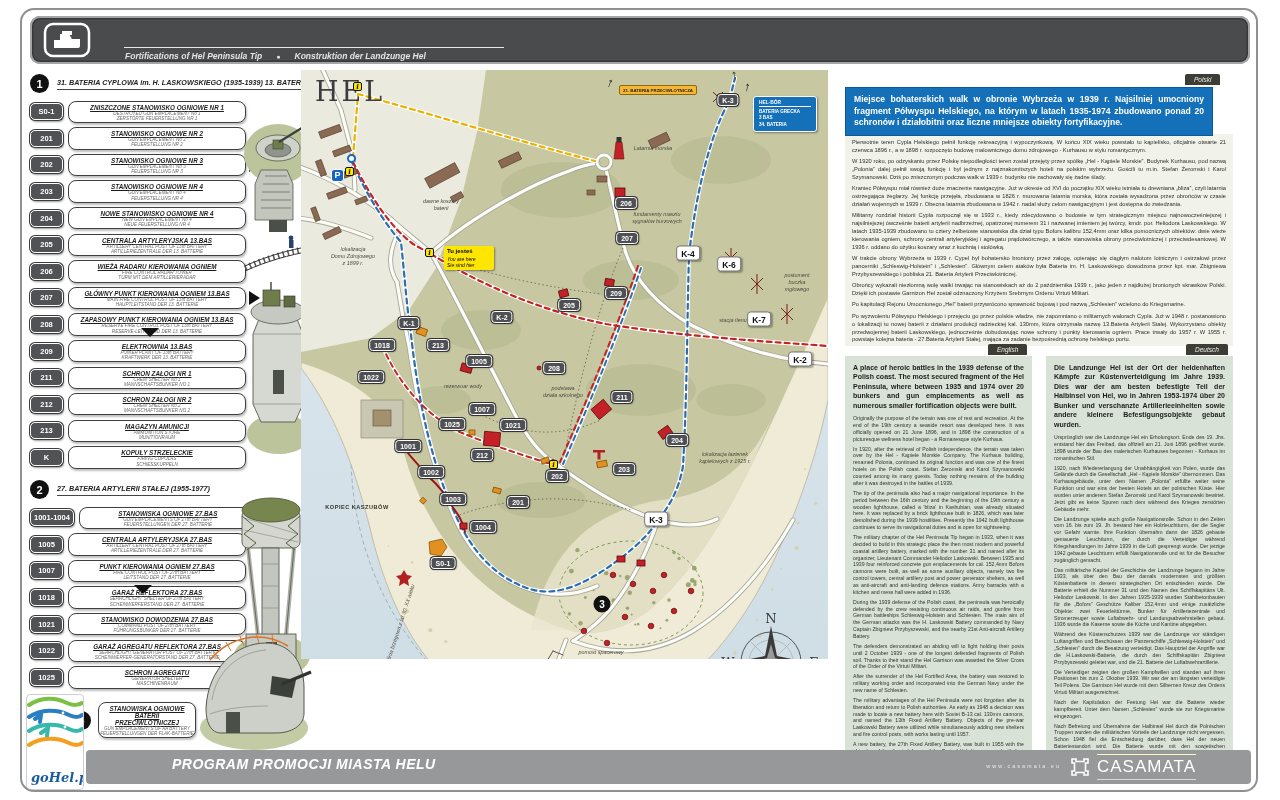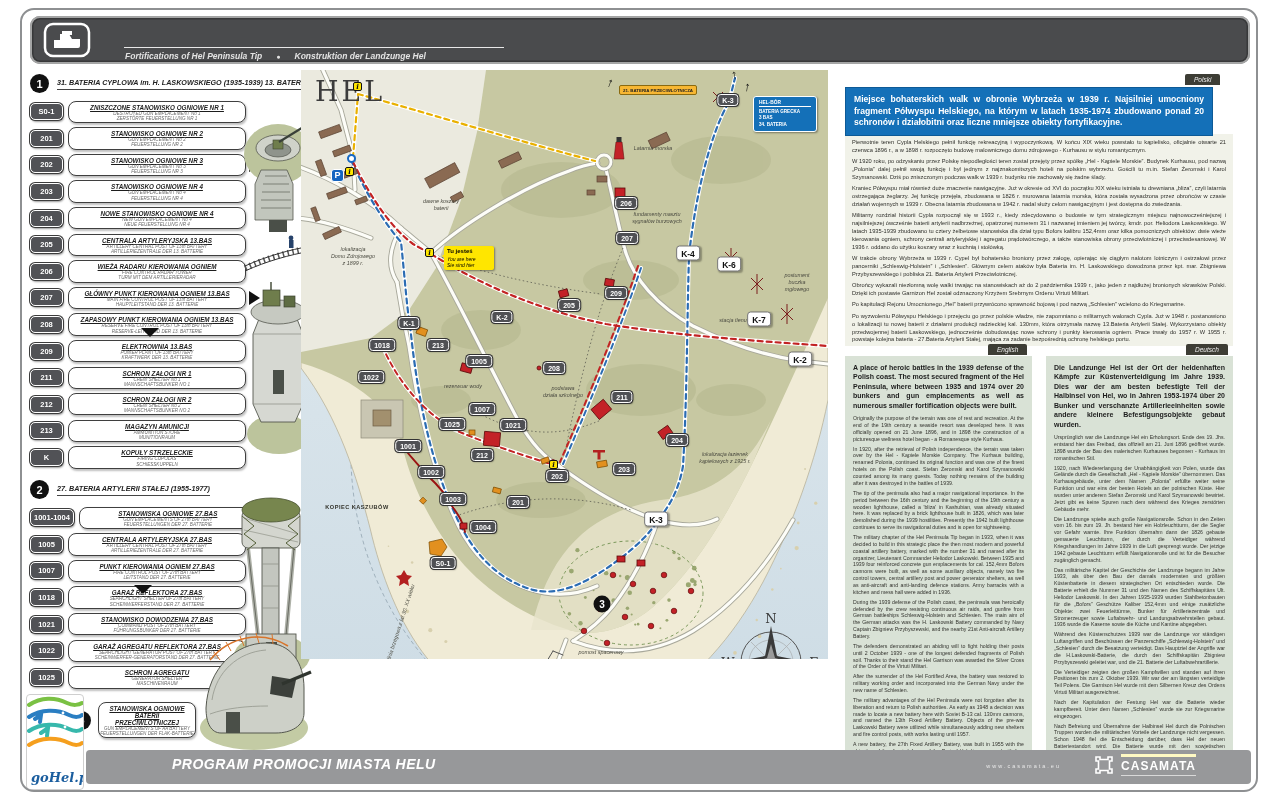--- a/index.html
+++ b/index.html
@@ -92,21 +92,21 @@
     padding:7px 8px;overflow:hidden;z-index:4;}
   #english-col{left:845px;} #german-col{left:1046px;}
   .col-lead{font-weight:bold;font-size:7px;line-height:1.35;color:#1c1c1c;text-align:justify;margin-bottom:5px;}
   .lang-col .para{margin:0 0 3px 0;font-size:5.2px;line-height:1.32;color:#33332e;text-align:justify;}
   
   #footerbar{position:absolute;left:86px;top:750px;width:1165px;height:34px;background:#97989a;
     border-radius:4px;z-index:5;}
   #program{position:absolute;left:86px;top:6px;color:#fff;font-weight:bold;font-style:italic;font-size:14px;letter-spacing:.5px;}
   #casa-url{position:absolute;right:190px;top:13px;color:#e9e9e9;font-size:5.5px;letter-spacing:2px;}
   #casamata{position:absolute;right:55px;top:4px;display:flex;align-items:center;gap:6px;color:#fff;}
-  #casamata .cname{font-weight:bold;font-size:12px;letter-spacing:1px;border-top:3px solid #fef9c3;
+  #casamata .cname{font-weight:normal;font-size:17px;letter-spacing:1px;border-top:1px solid #fef9c3;
     border-bottom:1px solid #d9d9d9;padding:2px 0;}
   
   #gohel{position:absolute;left:26px;top:694px;width:58px;height:96px;background:#fff;border:1px solid #cfcfcf;
     border-radius:4px;z-index:6;overflow:hidden;}
   #gohel-brand{position:absolute;left:4px;bottom:4px;font-family:"DejaVu Serif",serif;font-style:italic;
     font-weight:bold;font-size:13px;color:#1a5d9e;}
   .illus{position:absolute;z-index:2;}
 </style>
 </head>
 <body>

